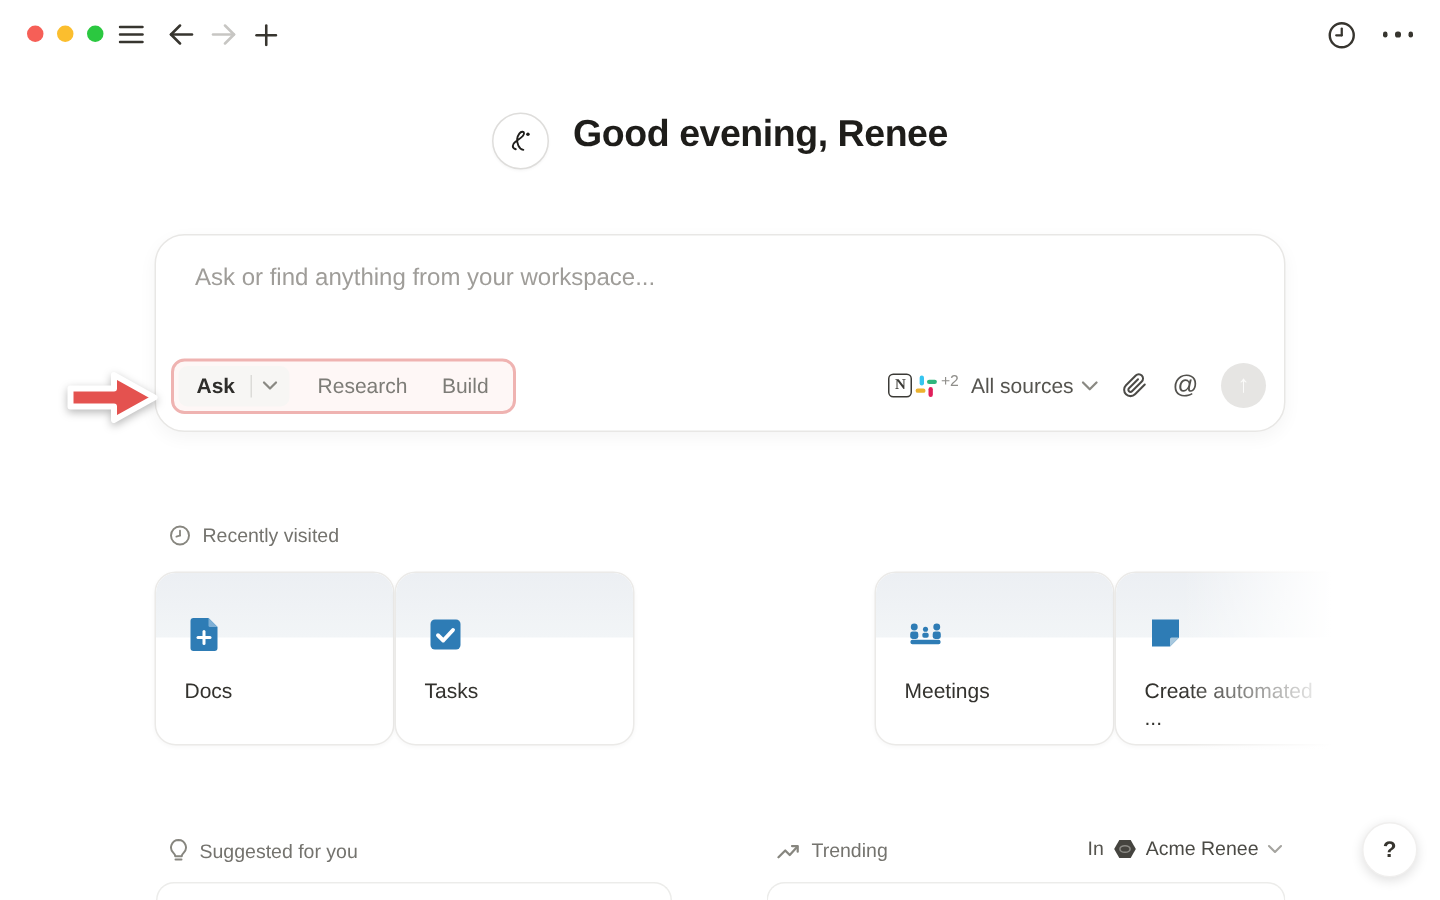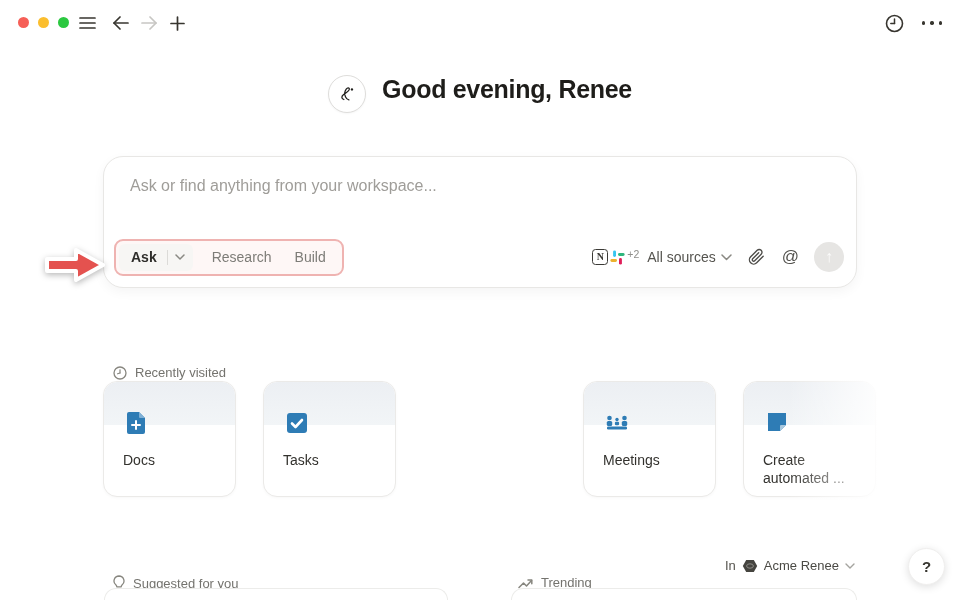--- a/index.html
+++ b/index.html
@@ -59,24 +59,24 @@
   .icon-btn { background:none; border:none; cursor:pointer; display:flex; align-items:center; justify-content:center; padding:0; }
   .attach-btn { margin-left:16px; }
   .mention-btn { margin-left:17px; font-size:17px; color:#52514d; font-family:inherit; }
   .send-btn { margin-left:15px; width:30px; height:30px; border-radius:50%; background:#e6e5e3; color:#fbfbfa;
     font-size:16px; font-weight:700; line-height:1; }
 
   
   .annot-arrow { position:absolute; left:42px; top:242px; filter:drop-shadow(0 2px 3px rgba(0,0,0,.28)); pointer-events:none; }
 
   
-  .section-label { position:absolute; display:flex; align-items:center; gap:8px; font-size:13px; color:#74736e;margin-top:16px; }
+  .section-label { position:absolute; display:flex; align-items:center; gap:8px; font-size:13px; color:#74736e; }
   .recent-label { left:113px; top:349px; }
   .cards-row { position:absolute; top:381px; left:0; width:960px; height:118px; }
-  .card { position:absolute; top:0; width:133px; height:116px; background:#fff; border:1px solid #ebeae8;
+  .card { position:absolute; top:0; width:160px; height:116px; background:#fff; border:1px solid #ebeae8;
     border-radius:14px; box-shadow:0 1px 3px rgba(0,0,0,.03); cursor:pointer; overflow:hidden; }
   .card-band { position:absolute; top:0; left:0; right:0; height:43px;
     background:linear-gradient(180deg,#eceff3 0%,#f2f5f7 100%); border-radius:13px 13px 0 0; }
   .card-icon { position:absolute; left:20px; top:28px; }
   .card-title { position:absolute; left:19px; top:70px; right:12px; font-size:14px; color:#33322e; line-height:1.25; }
   .fade-right { position:absolute; left:788px; top:372px; width:172px; height:138px; pointer-events:none;
     background:linear-gradient(90deg, rgba(255,255,255,0) 0%, #ffffff 58%); }
 
   
   .suggested-label { left:113px; top:559px; }

